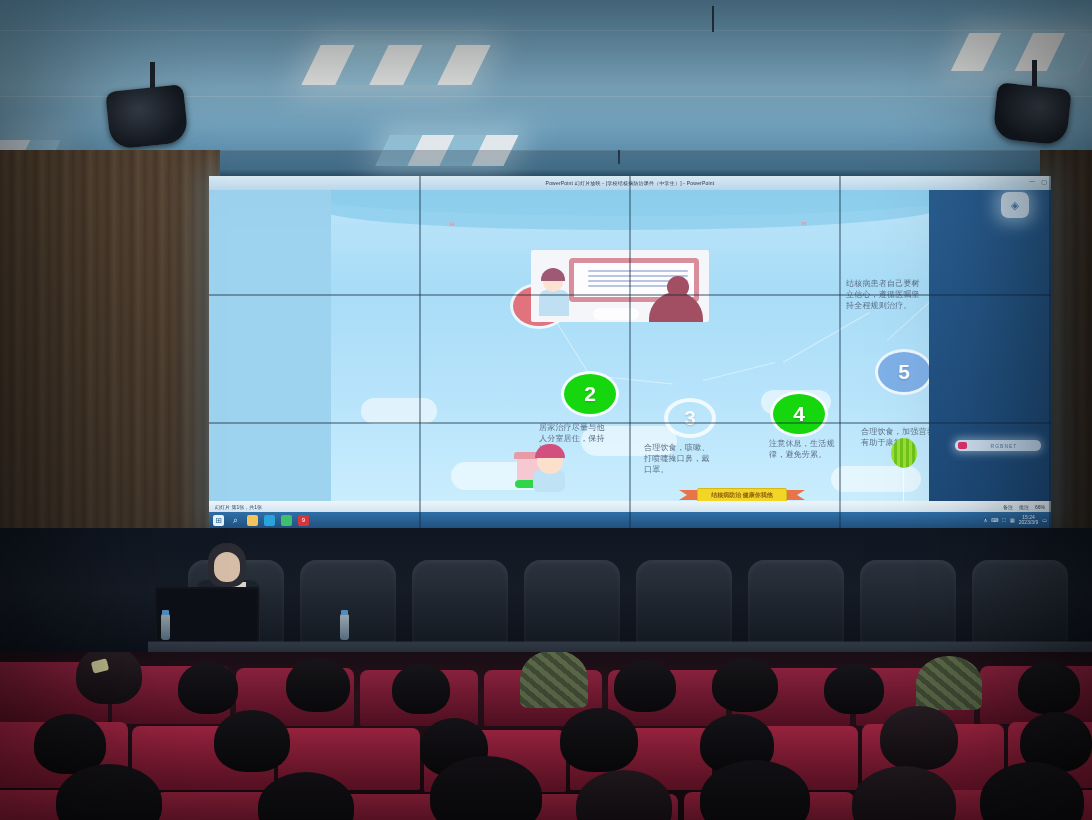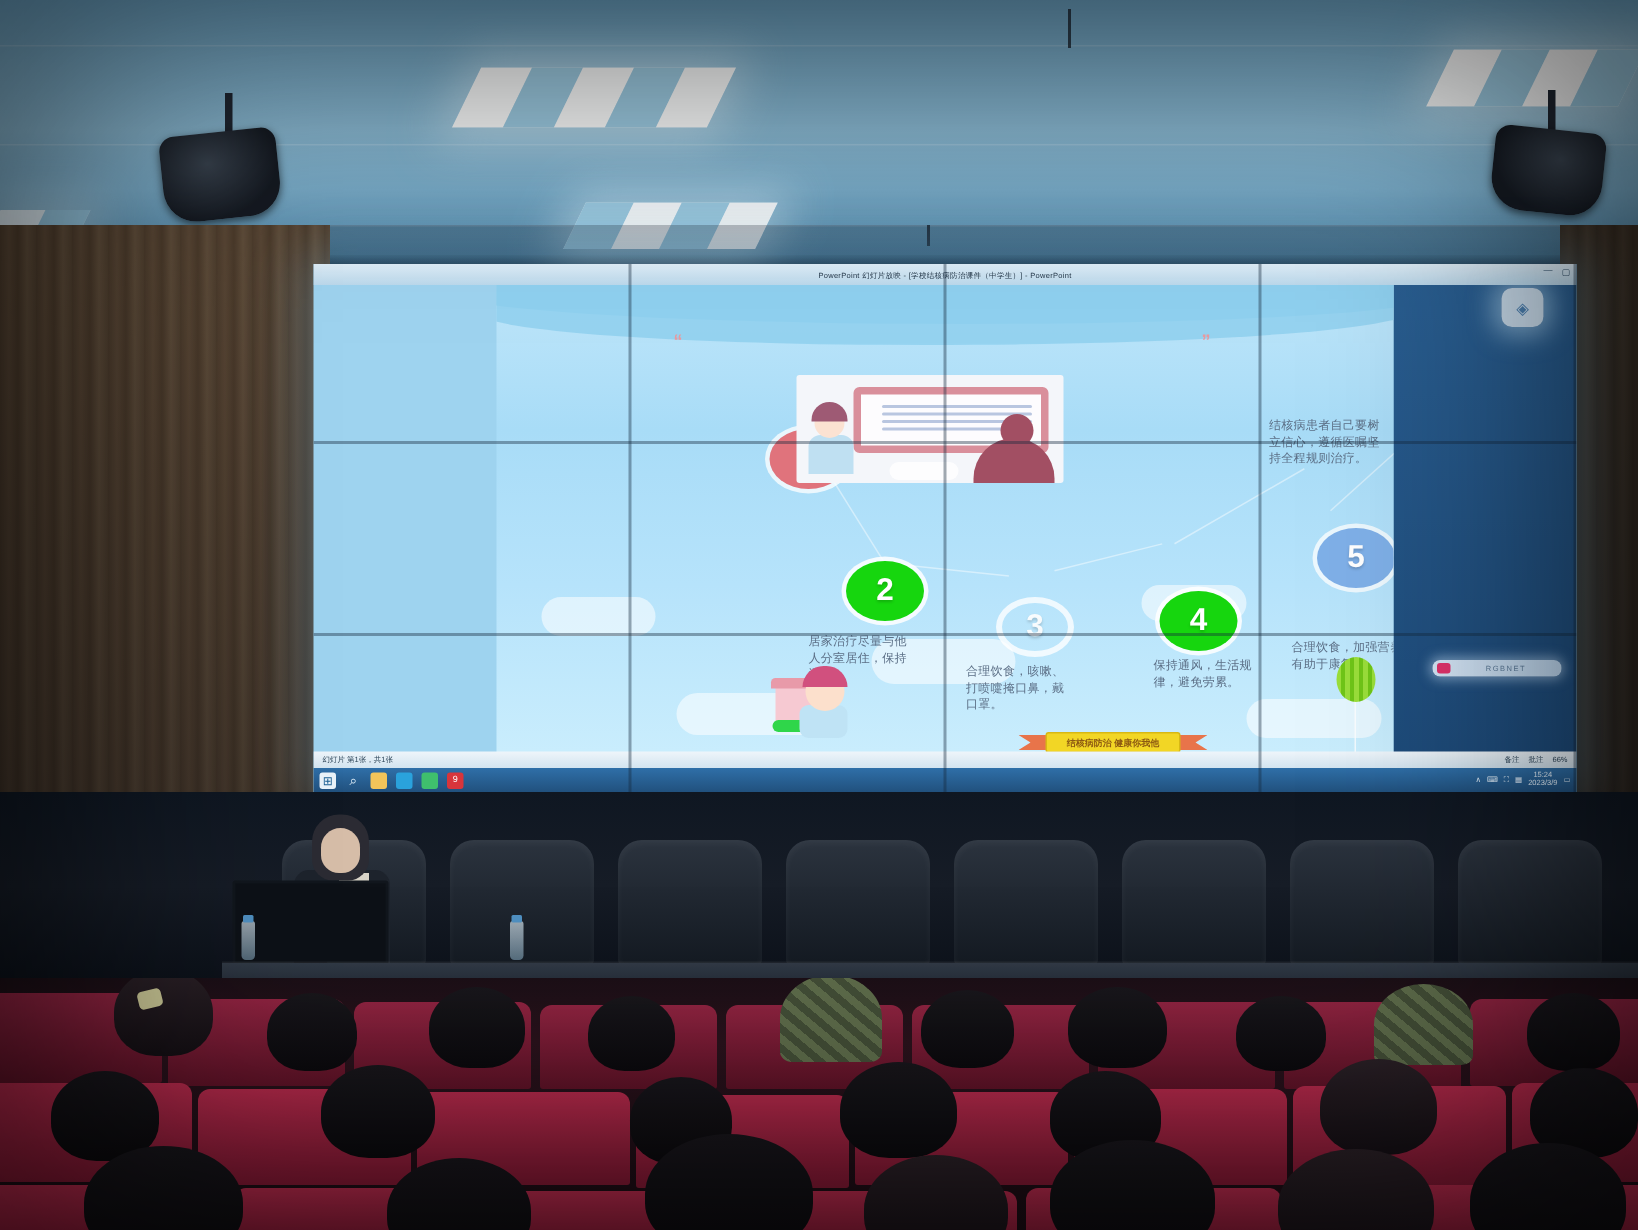--- a/index.html
+++ b/index.html
@@ -330,21 +330,21 @@
 
       <div class="num filled-red" style="left:182px;top:96px;">1</div>
       <div class="num filled-green" style="left:233px;top:184px;">2</div>
       <div class="num outline" style="left:333px;top:208px;">3</div>
       <div class="num filled-green" style="left:442px;top:204px;">4</div>
       <div class="num filled-blue" style="left:547px;top:162px;">5</div>
 
       <div class="itext" style="left:248px;top:104px;width:66px;">按时服药，及时复诊。</div>
       <div class="itext" style="left:208px;top:232px;width:70px;">居家治疗尽量与他人分室居住，保持通风。</div>
       <div class="itext" style="left:313px;top:252px;width:70px;">合理饮食，咳嗽、打喷嚏掩口鼻，戴口罩。</div>
-      <div class="itext" style="left:438px;top:248px;width:68px;">保持通风，生活规律，避免劳累。</div>
+      <div class="itext" style="left:438px;top:248px;width:68px;">注意休息，生活规律，避免劳累。</div>
       <div class="itext" style="left:530px;top:236px;width:76px;">合理饮食，加强营养有助于康复。</div>
       <div class="itext" style="left:500px;top:88px;width:74px;margin-left:15px;">结核病患者自己要树立信心，遵循医嘱坚持全程规则治疗。</div>
 
       <div class="illus">
         <div class="board">
           <div class="board-lines">
             <div></div>
               <div></div>
               <div></div>
               <div></div>

